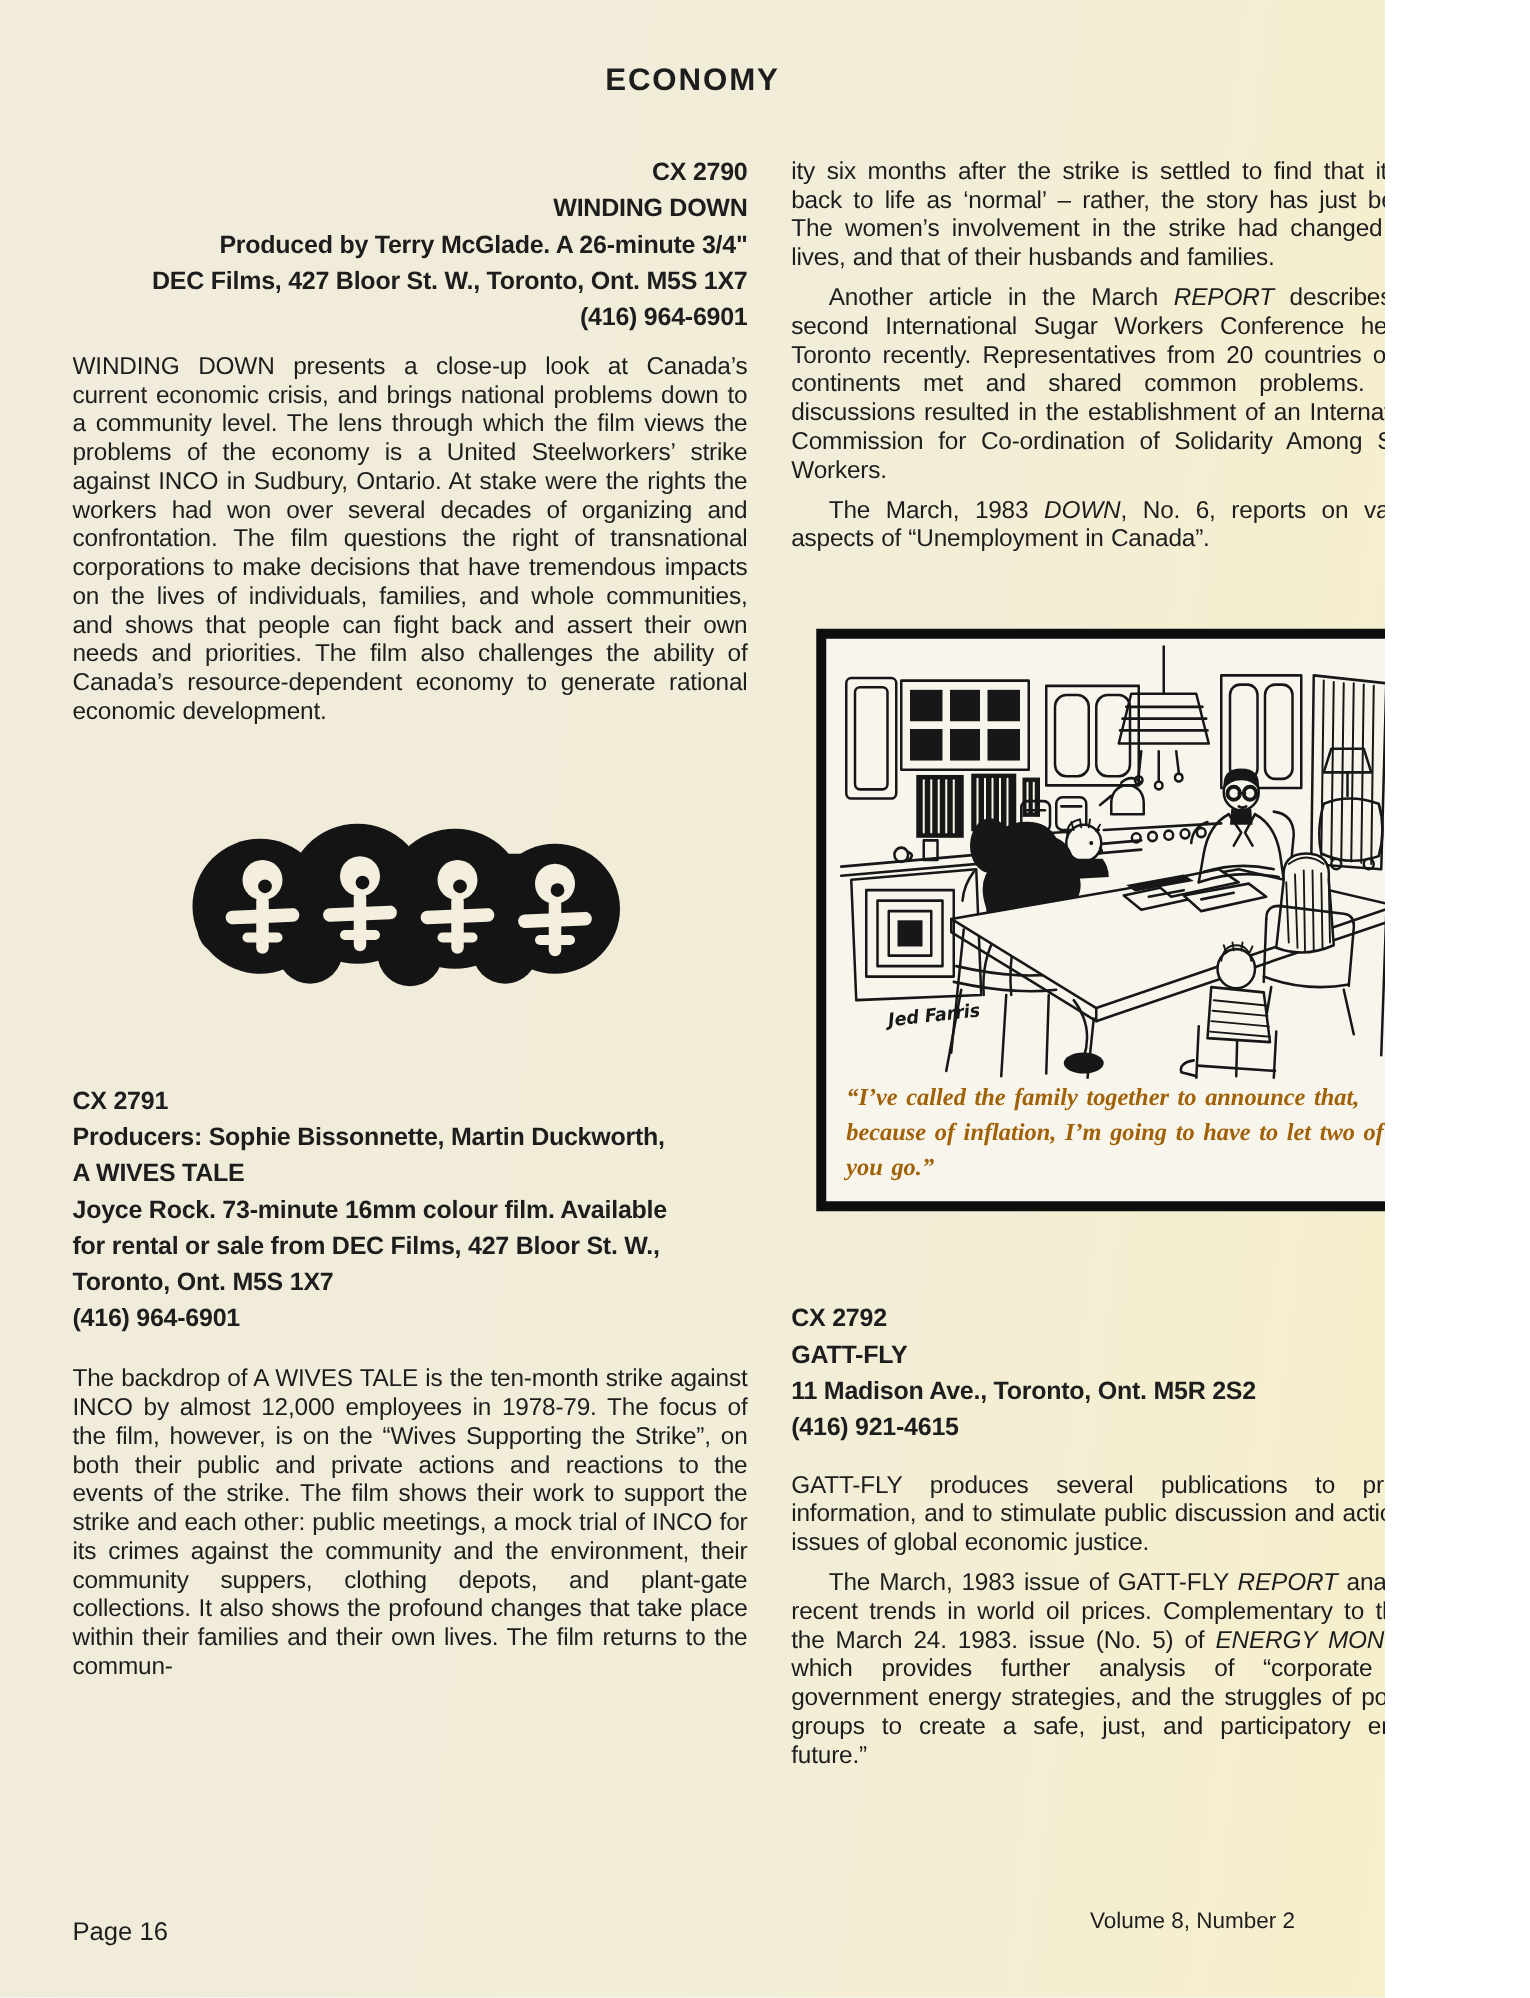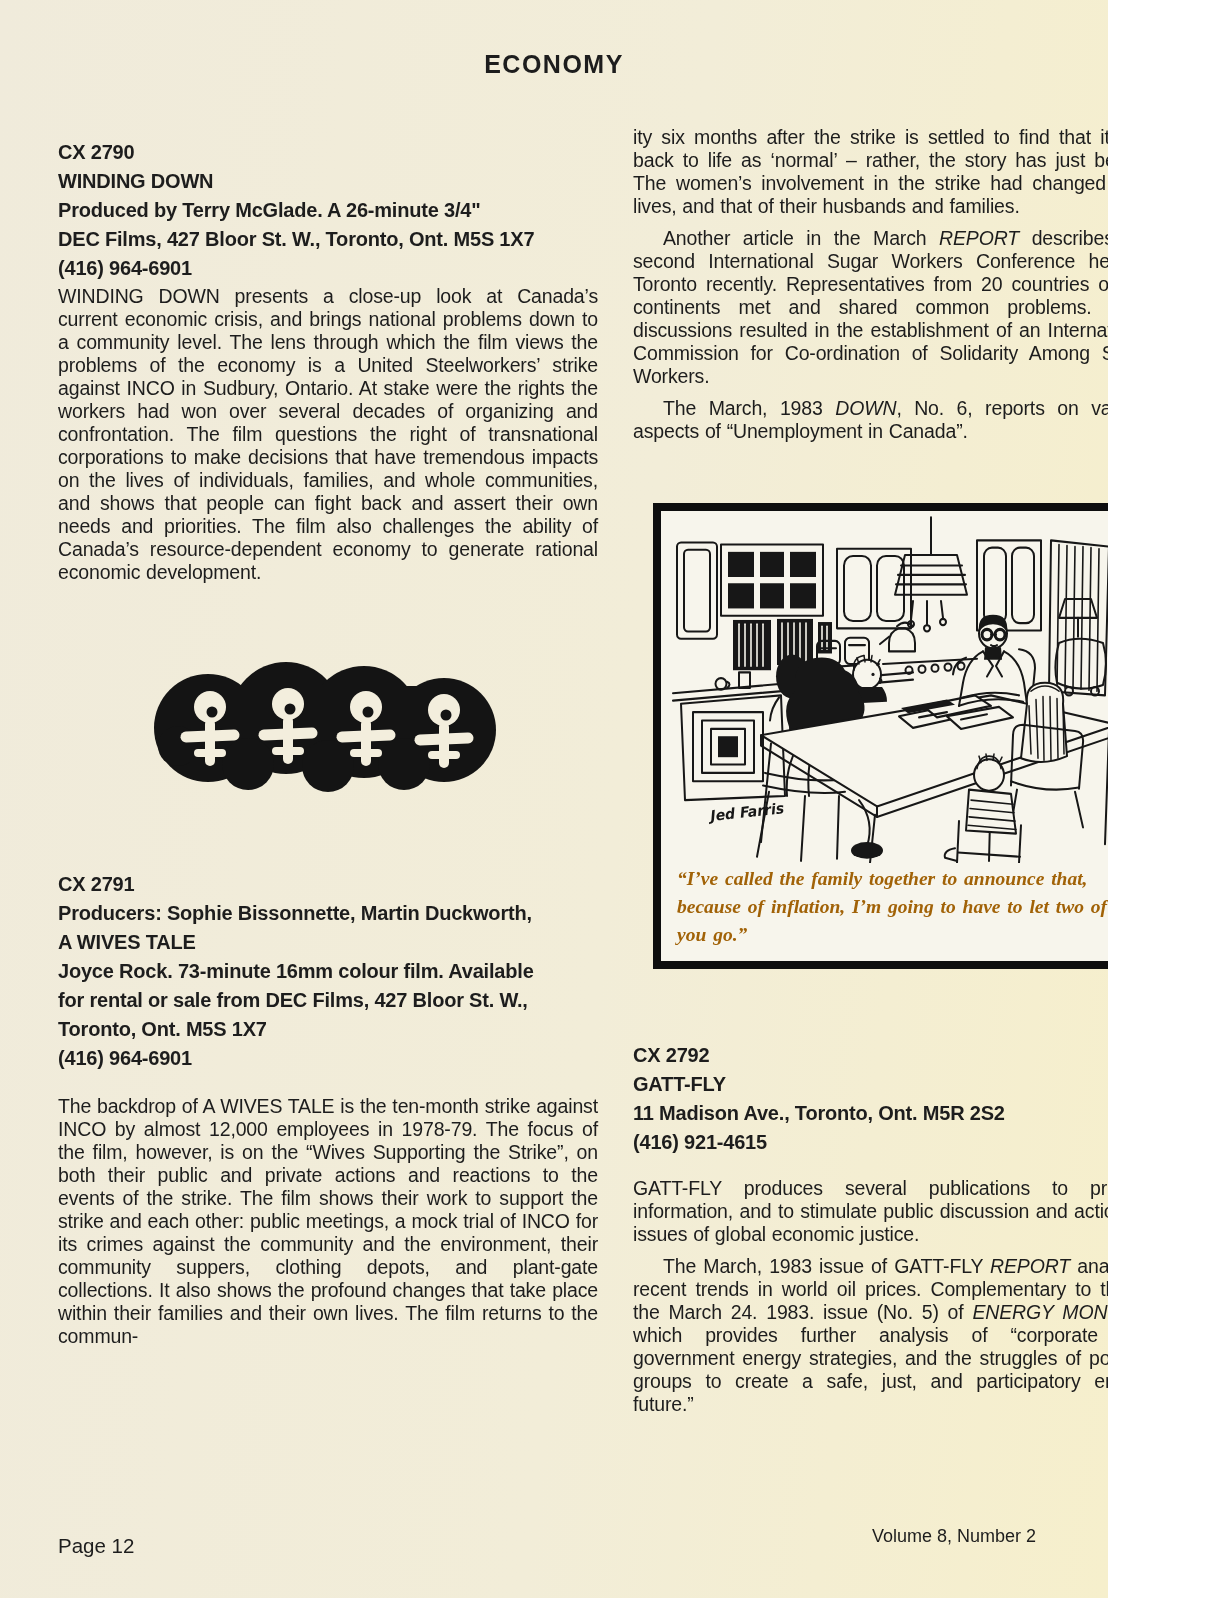--- a/index.html
+++ b/index.html
@@ -17,22 +17,22 @@
   .col-left  { left:58px;  width:540px; }
   .col-right { left:633px; width:520px; }
   .entry { font-weight:700; font-size:20px; line-height:29px; letter-spacing:-0.2px; }
   .entry div { white-space:nowrap; }
   .para {
     margin:0; font-size:19.5px; line-height:23px; text-align:justify;
     letter-spacing:-0.15px; word-spacing:0.5px;
   }
   .indent { text-indent:30px; }
   .it { font-style:italic; }
-  .mt-entry1 { margin-top:16px; }
-  .mt-body1  { margin-top:2px; }
+  .mt-entry1 { margin-top:2px;text-align:right; }
+  .mt-body1  { margin-top:13px; }
   .logo-wrap { margin:74px 0 0 88px; width:364px; height:140px; }
   .mt-entry2 { margin-top:72px; }
   .mt-body2  { margin-top:22px; }
   .mt-p1 { margin-top:4px; }
   .mt-p  { margin-top:9px; }
   .cartoon-frame {
     margin:60px 0 0 20px; width:471px;
     border:8px solid #0e0e0e; background:#f7f5ec;
   }
   .cartoon-frame svg { display:block; }
@@ -336,15 +336,15 @@
       <div>GATT-FLY</div>
       <div>11 Madison Ave., Toronto, Ont. M5R 2S2</div>
       <div>(416) 921-4615</div>
     </div>
 
     <p class="para mt-body3">GATT-FLY produces several publications to provide information, and to stimulate public discussion and action on issues of global economic justice.</p>
 
     <p class="para indent mt-p"><span>The March, 1983 issue of GATT-FLY </span><span class="it">REPORT</span><span> analyses recent trends in world oil prices. Complementary to this is the March 24. 1983. issue (No. 5) of </span><span class="it">ENERGY MONITOR</span><span> which provides further analysis of “corporate and government energy strategies, and the struggles of popular groups to create a safe, just, and participatory energy future.”</span></p>
   </div>
 
-  <div class="footer-left">Page 12</div>
+  <div class="footer-left">Page 16</div>
   <div class="footer-right">Volume 8, Number 2</div>
 </div>
 
 </body></html>

